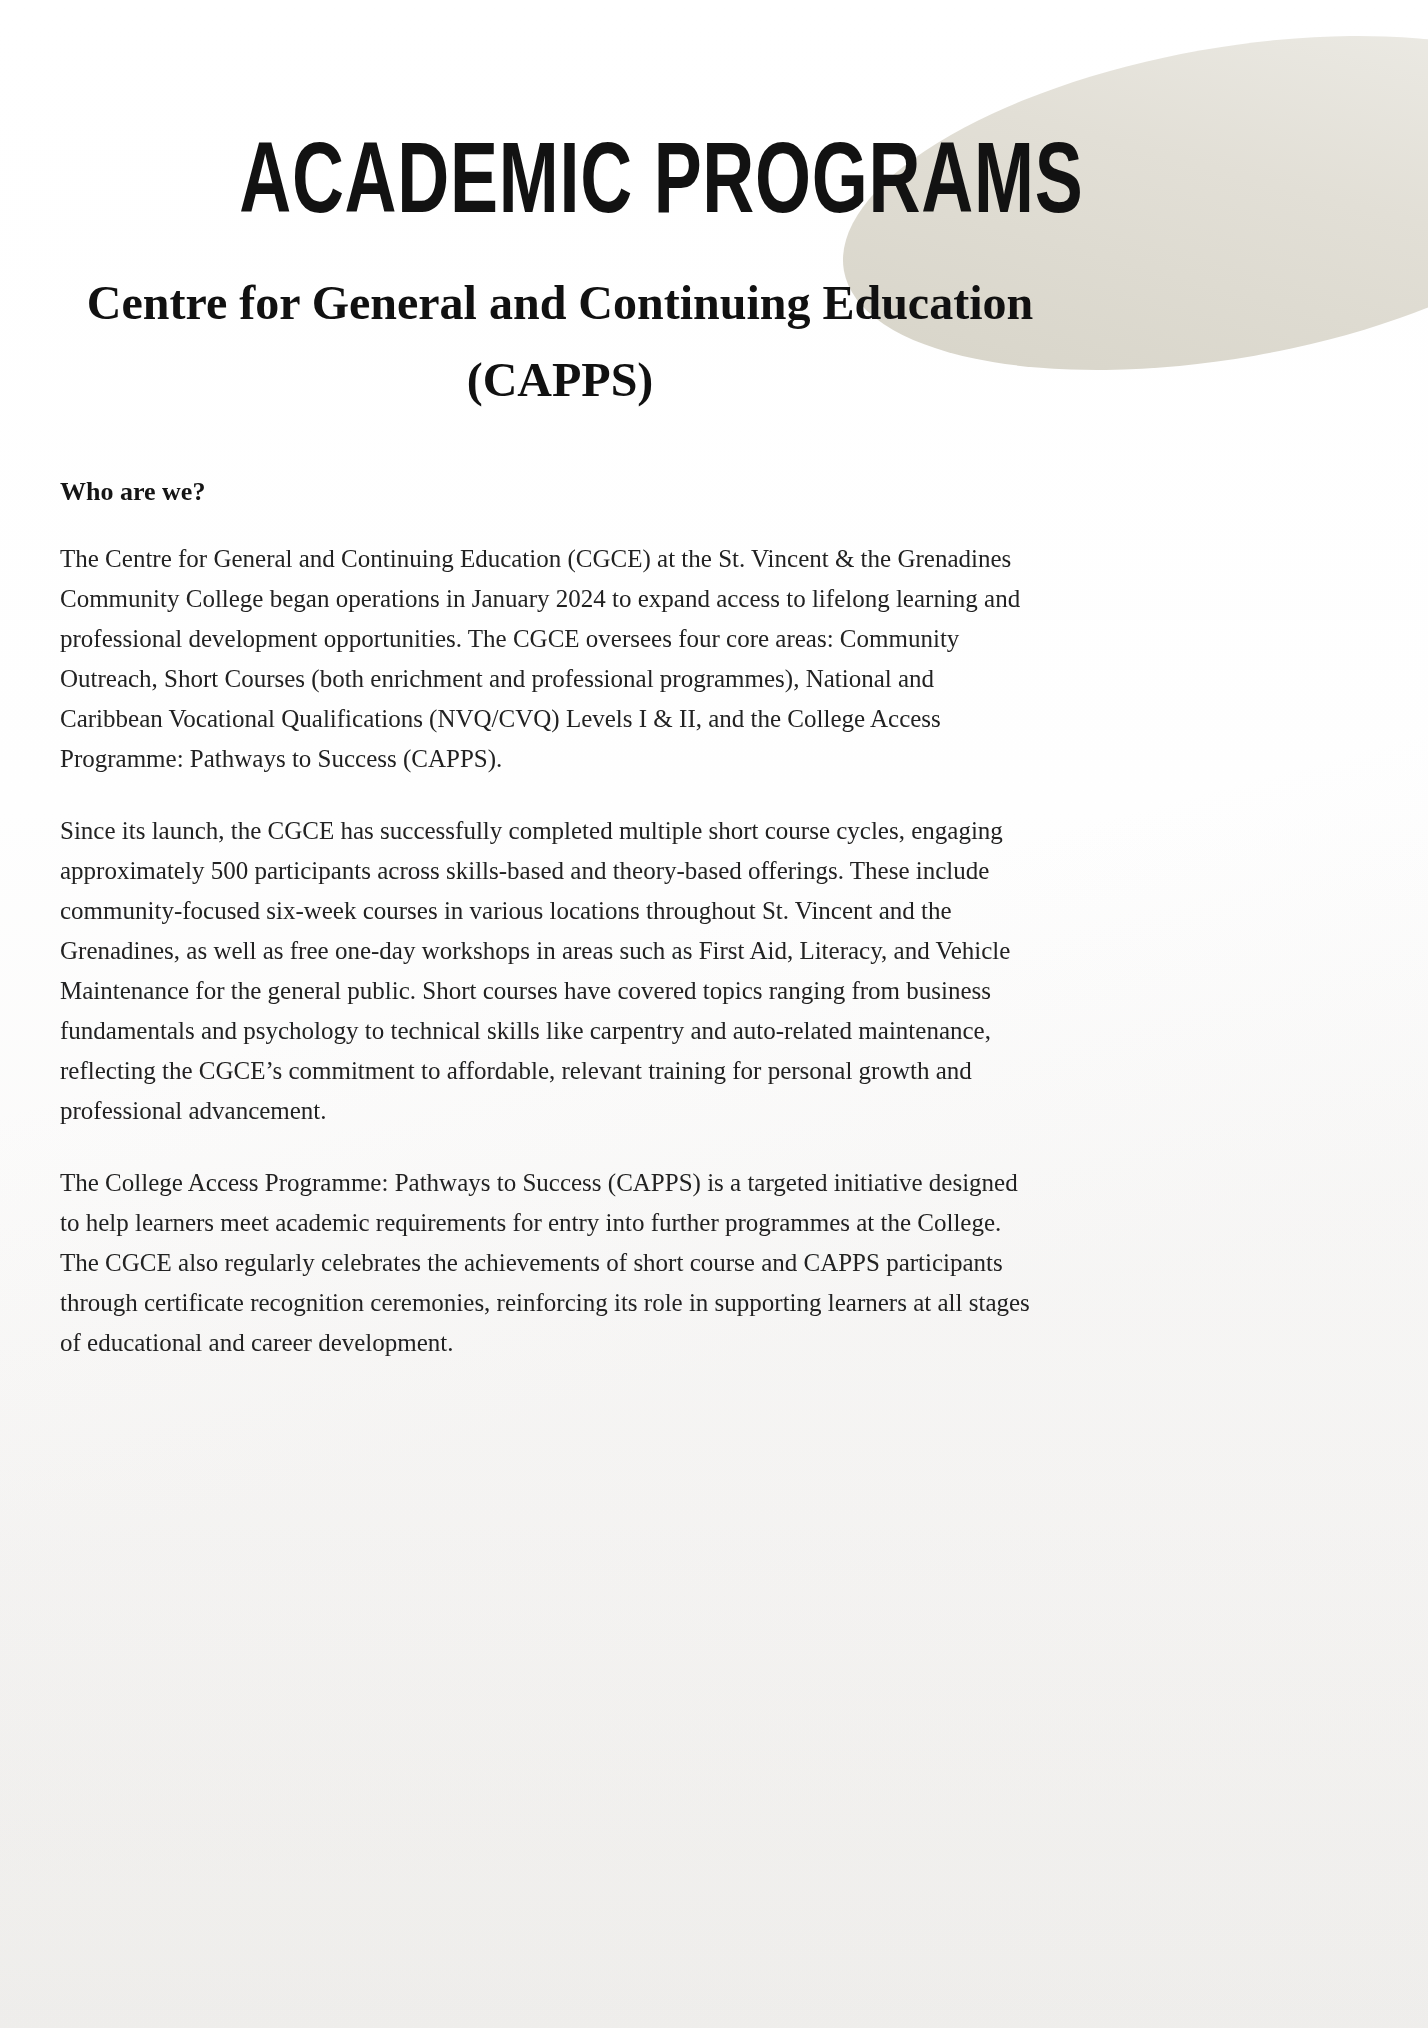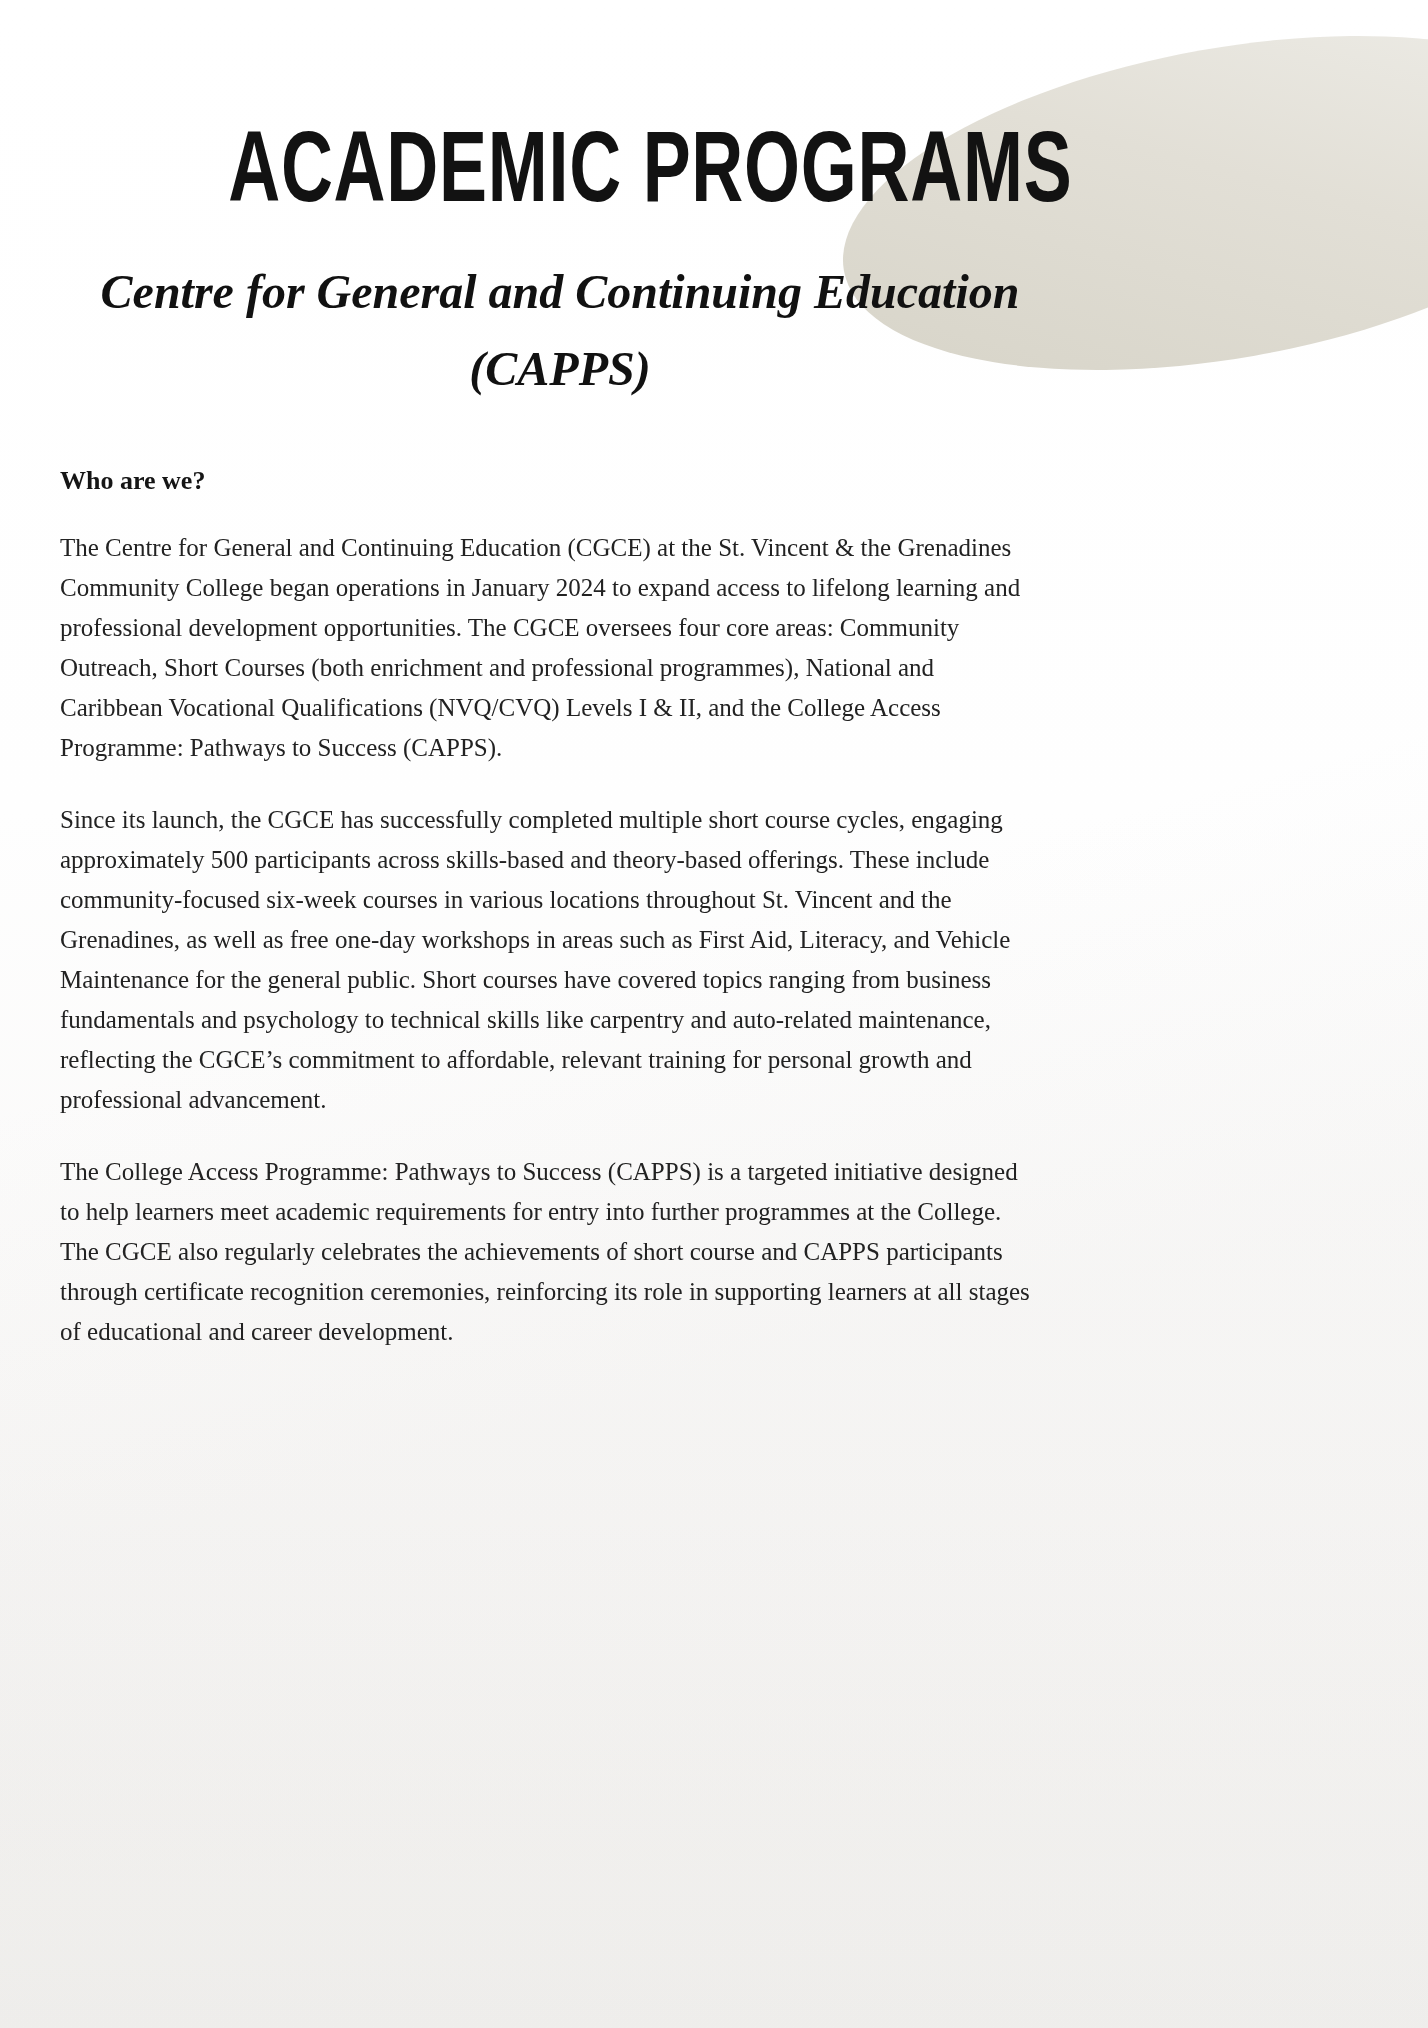--- a/index.html
+++ b/index.html
@@ -37,21 +37,21 @@
     border-radius: 50%;
     background: linear-gradient(205deg, #efeee9 0%, #e2dfd6 45%, #d6d3c7 100%);
     transform: rotate(-10deg);
   }
   .content {
     position: relative;
     width: 1000px;
     padding: 112px 0 0 60px;
   }
   .doc-title {
-    margin: 4px;
+    margin: 15px;
     text-align: center;
     line-height: 1;
     font-size: 100px;
   }
   .doc-title .title-inner {
     display: inline-block;
     font-family: "Liberation Sans", sans-serif;
     font-weight: 700;
     letter-spacing: 1px;
     transform: scaleX(0.72);
@@ -60,21 +60,20 @@
     color: #121212;
   }
   .doc-subtitle {
     margin: 36px 0 0 0;
     text-align: center;
     font-family: "Liberation Serif", serif;
     font-weight: 700;
     font-size: 48px;
     line-height: 1.6;
     color: #111111;
-    font-style: italic;
   }
   .section-heading {
     margin: 58px 0 12px 0;
     font-size: 26px;
     font-weight: 700;
     color: #151515;
   }
   .body-para {
     margin: 32px 0 0 0;
     font-size: 25px;

